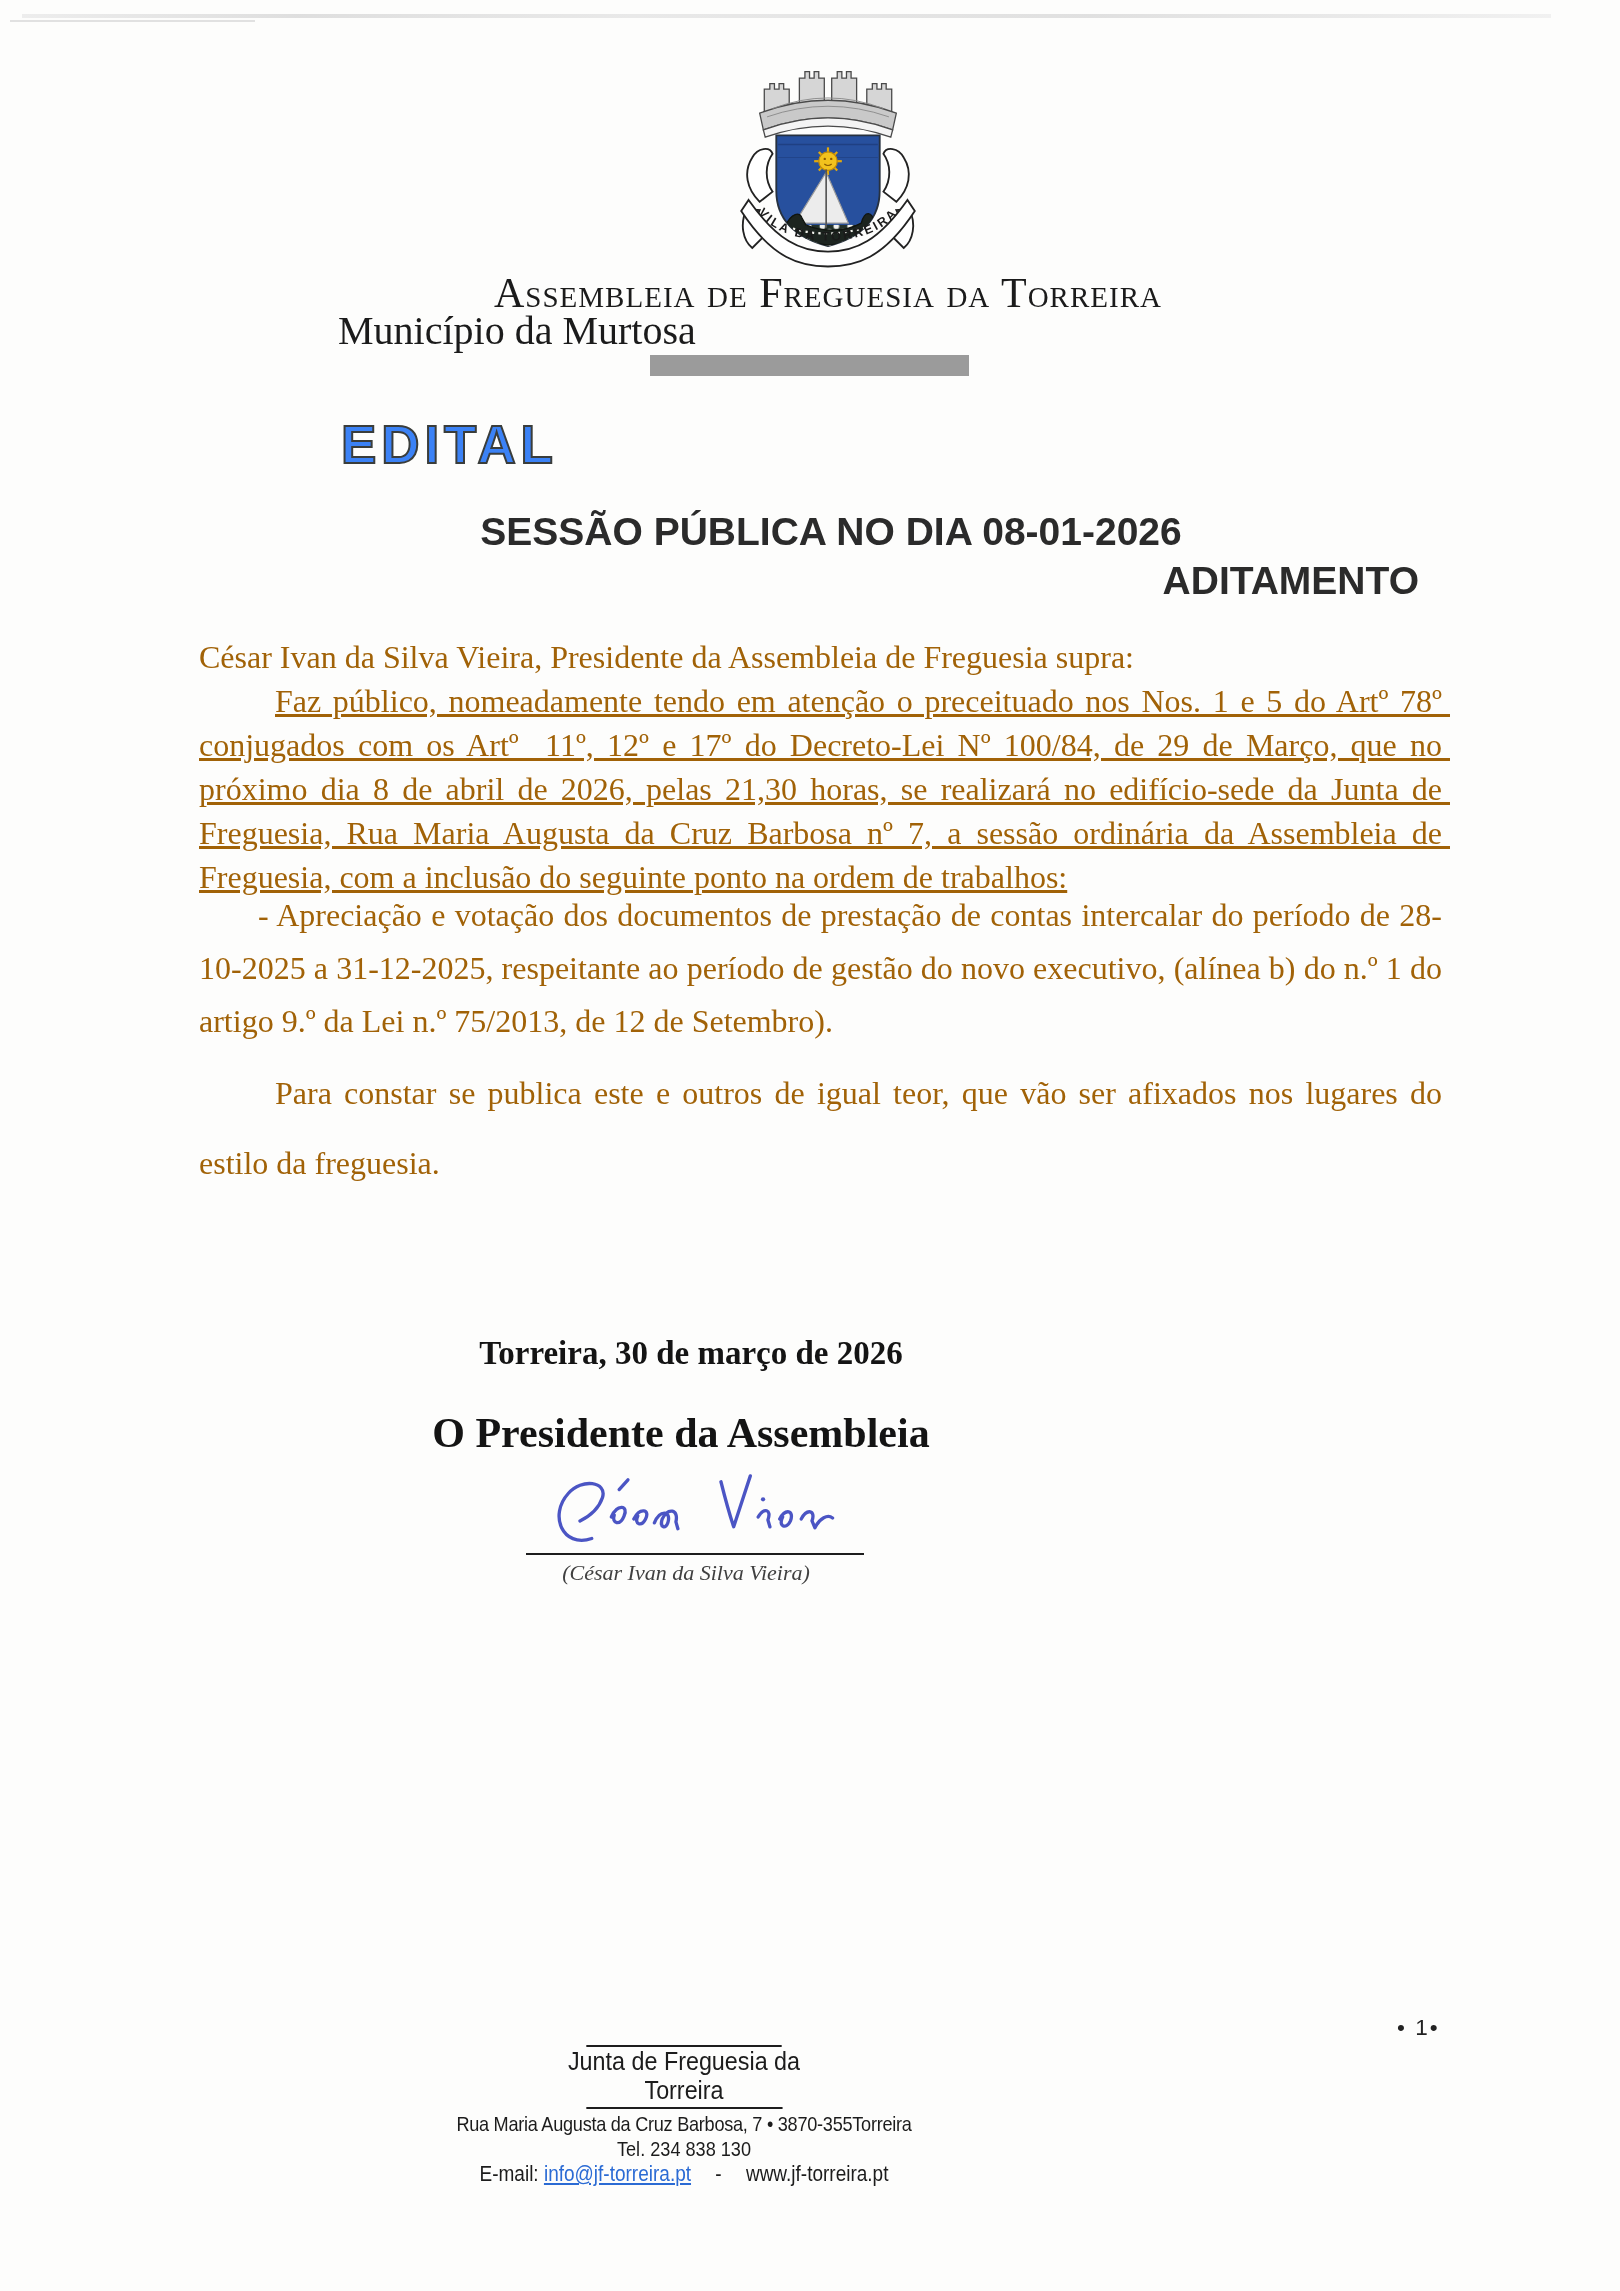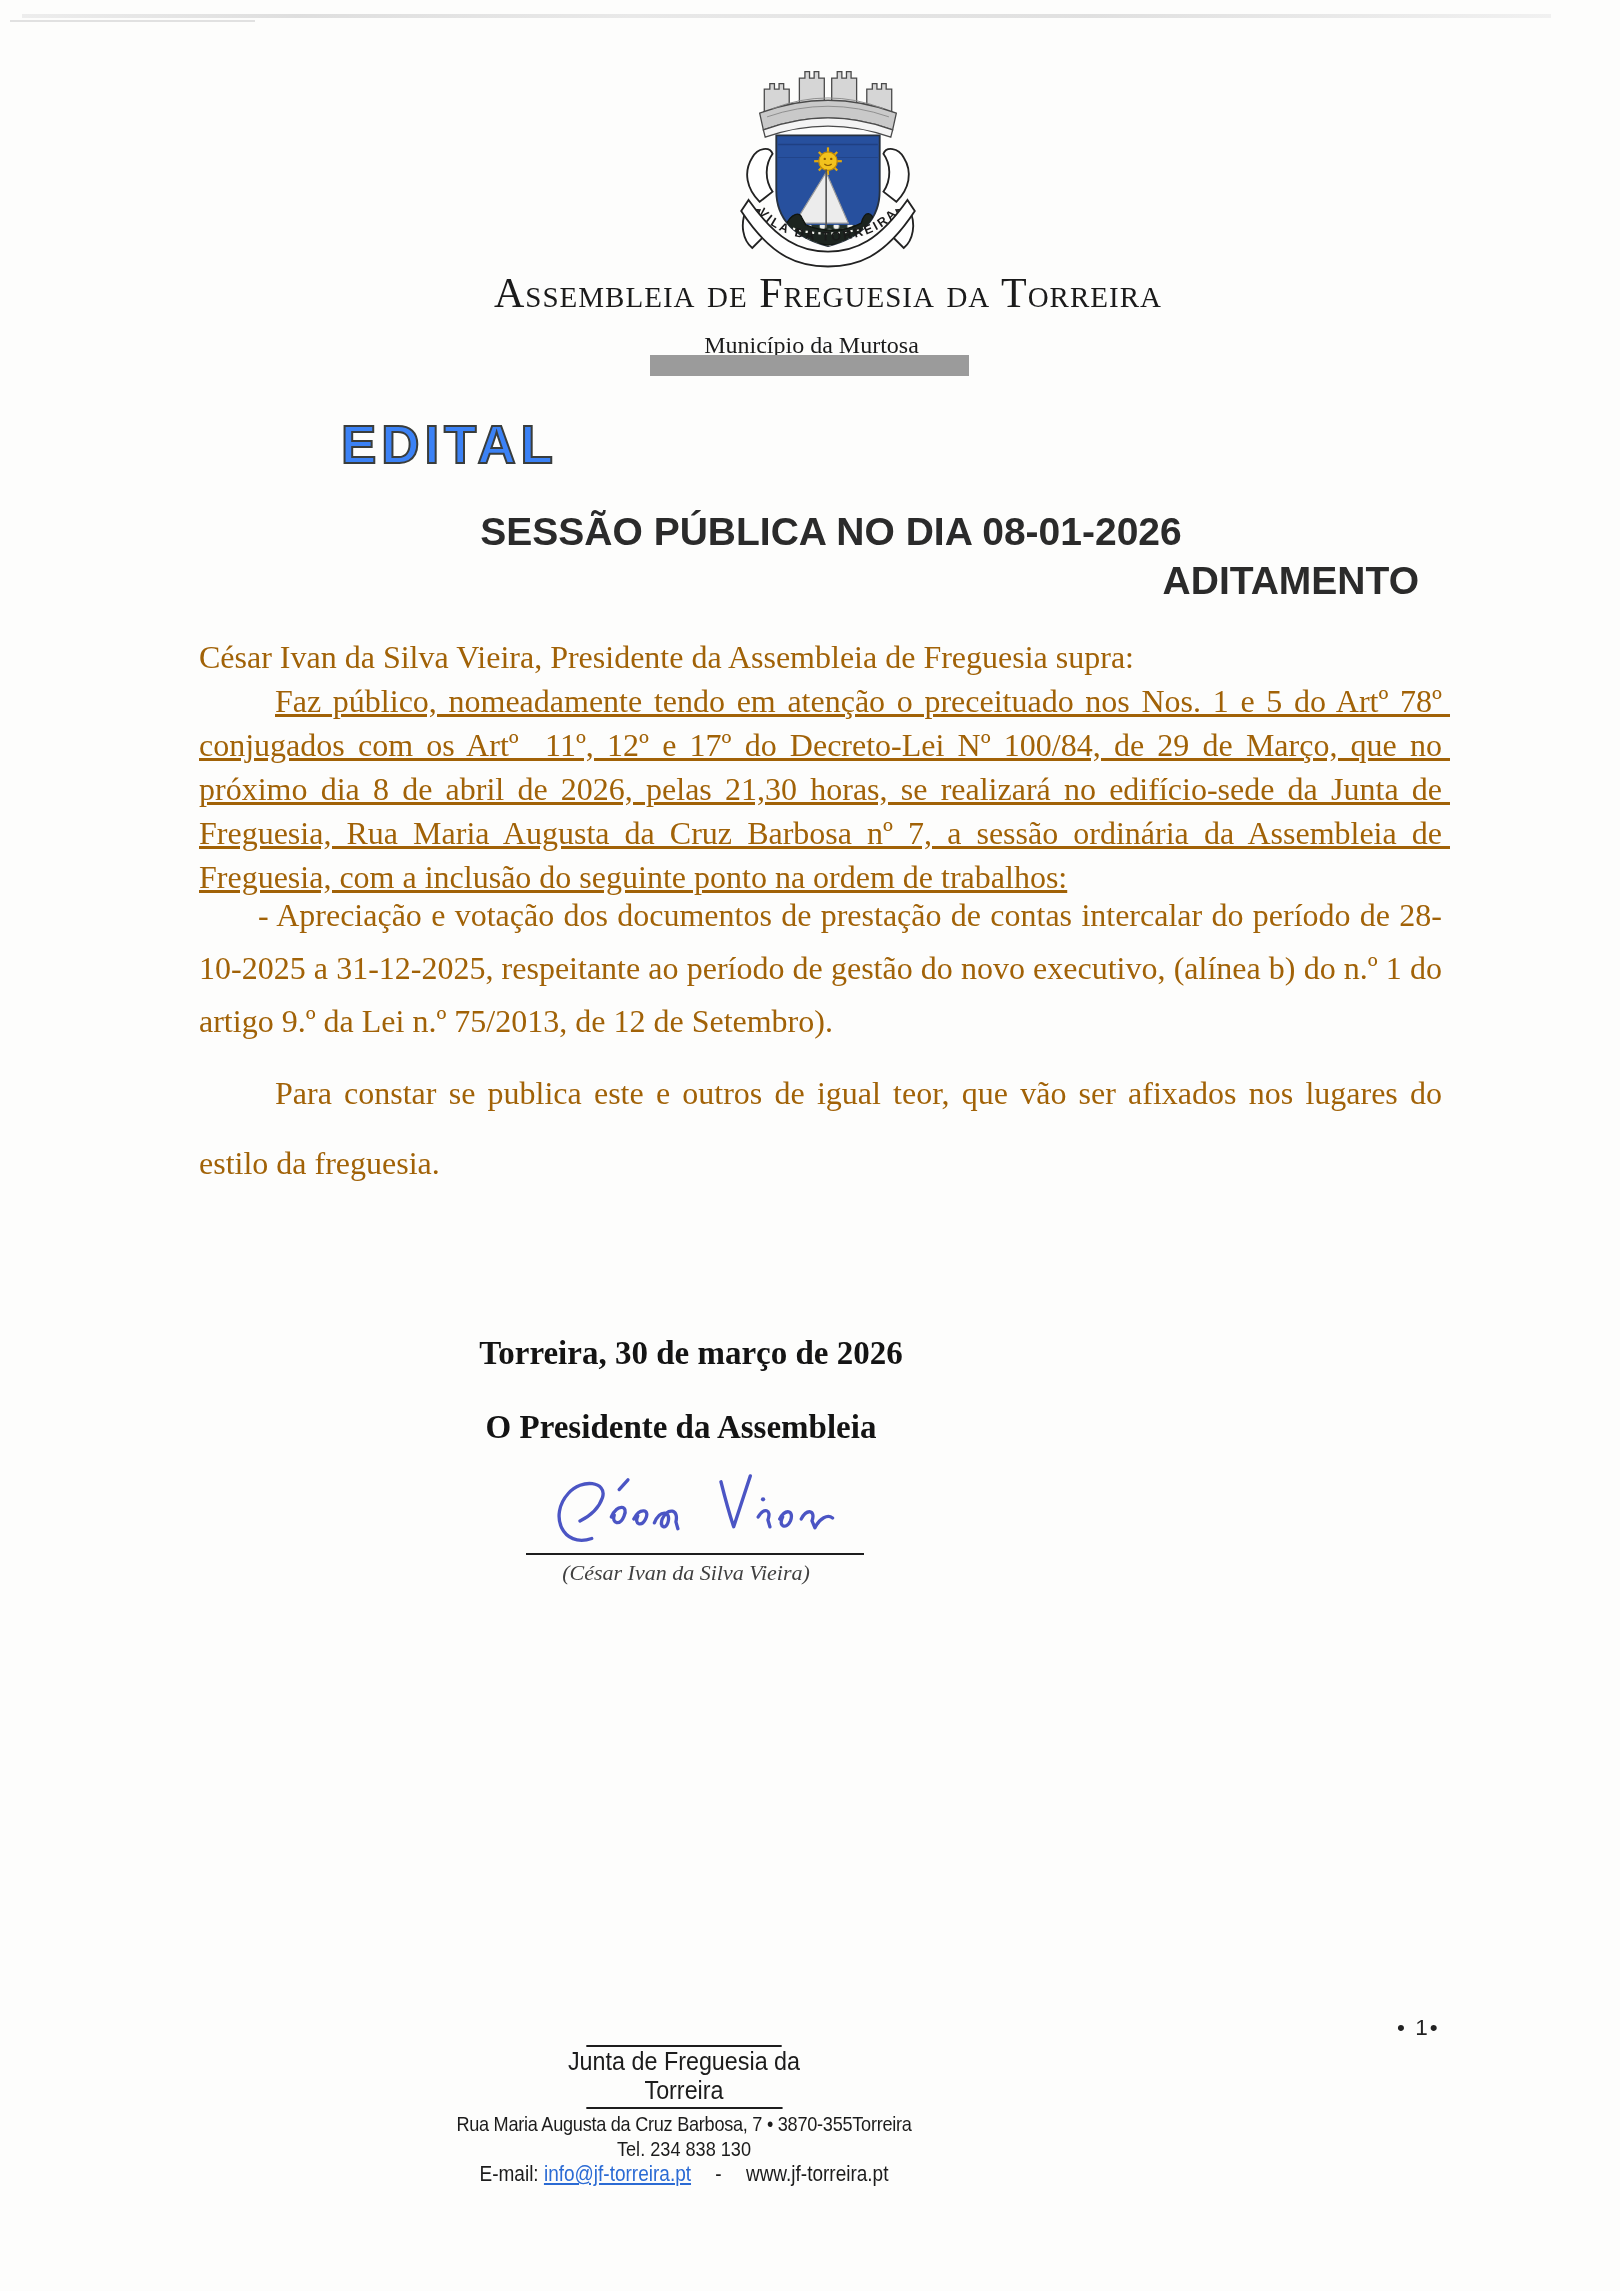--- a/index.html
+++ b/index.html
@@ -23,22 +23,22 @@
     background:#dedede;opacity:.9;
   }
   
   .crest{position:absolute;left:733px;top:43px;width:190px;height:229px;}
   .org-title{
     position:absolute;left:338px;top:271px;width:980px;
     text-align:center;font-size:42px;line-height:45px;
     font-variant:small-caps;letter-spacing:1px;color:#1b1b1b;
   }
   .municipality{
-    position:absolute;left:338px;top:332px;width:947px;
-    text-align:center;font-size:24px;color:#1b1b1b;
+    position:absolute;left:338px;top:307px;width:947px;
+    font-size:40px;color:#1b1b1b;
   }
   .gray-bar{
     position:absolute;left:650px;top:355px;width:319px;height:20.6px;
     background:#9b9b9b;
   }
   
   .title-edital{
     position:absolute;left:341px;top:414px;width:980px;text-align:left;
     font-family:"Liberation Sans", sans-serif;font-weight:900;
     font-size:53px;letter-spacing:4.9px;color:#3b82f6;
@@ -64,21 +64,21 @@
   .p-main{line-height:44px;text-indent:76px;text-decoration:underline;}
   .p-agenda{line-height:53px;text-indent:59px;margin-top:-9.8px !important;}
   .p-closing{line-height:70px;text-indent:76px;margin-top:9.8px !important;}
   
   .place-date{
     position:absolute;left:348px;top:1335px;width:686px;text-align:center;
     font-size:33px;font-weight:700;color:#141414;
   }
   .sig-role{
     position:absolute;left:338px;top:1409px;width:686px;text-align:center;
-    font-size:33px;font-weight:700;color:#141414;
+    font-size:42px;font-weight:700;color:#141414;
   }
   .sig-svg{position:absolute;left:529px;top:1470px;width:333px;height:93px;}
   .sig-line{
     position:absolute;left:526px;top:1553px;width:338px;height:0;
     border-top:2.9px solid #1d1d1d;
   }
   .sig-printed{
     position:absolute;left:392px;top:1560px;width:588px;text-align:center;
     font-size:22px;font-style:italic;color:#404040;
   }

